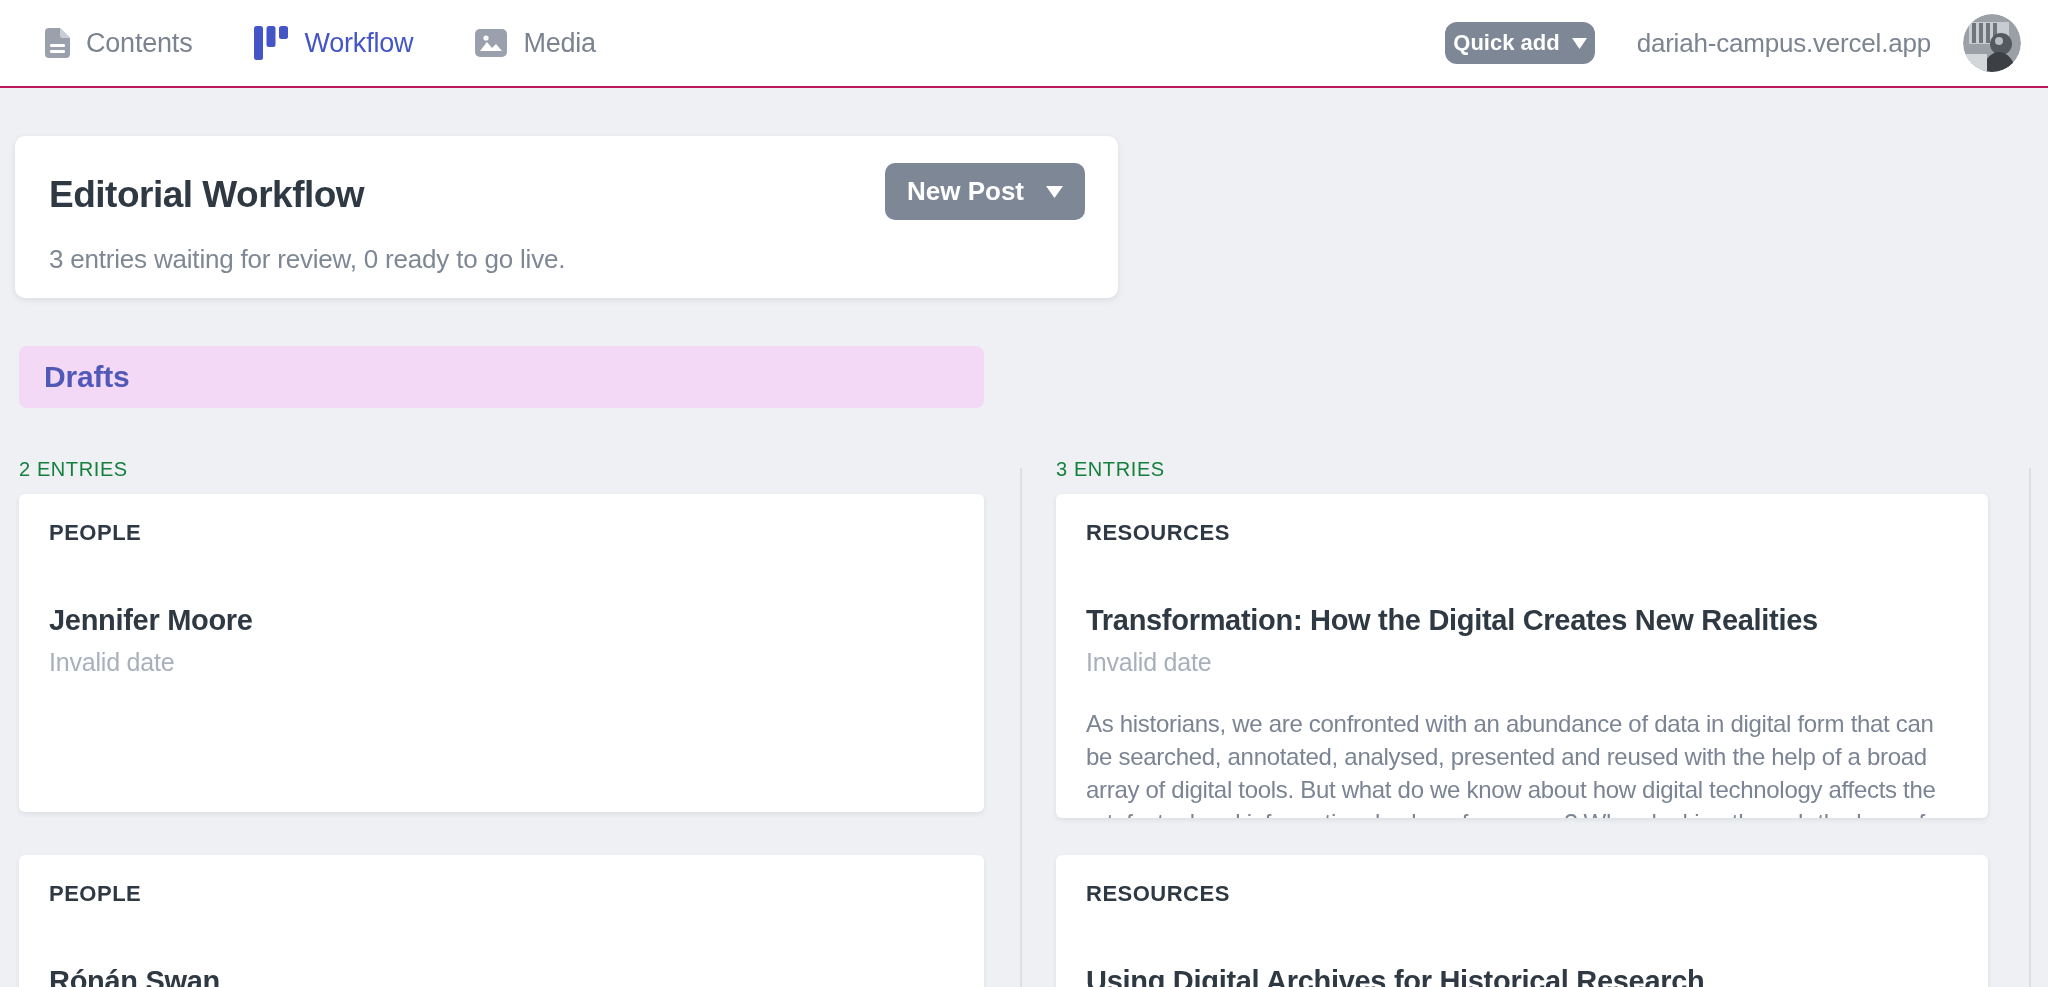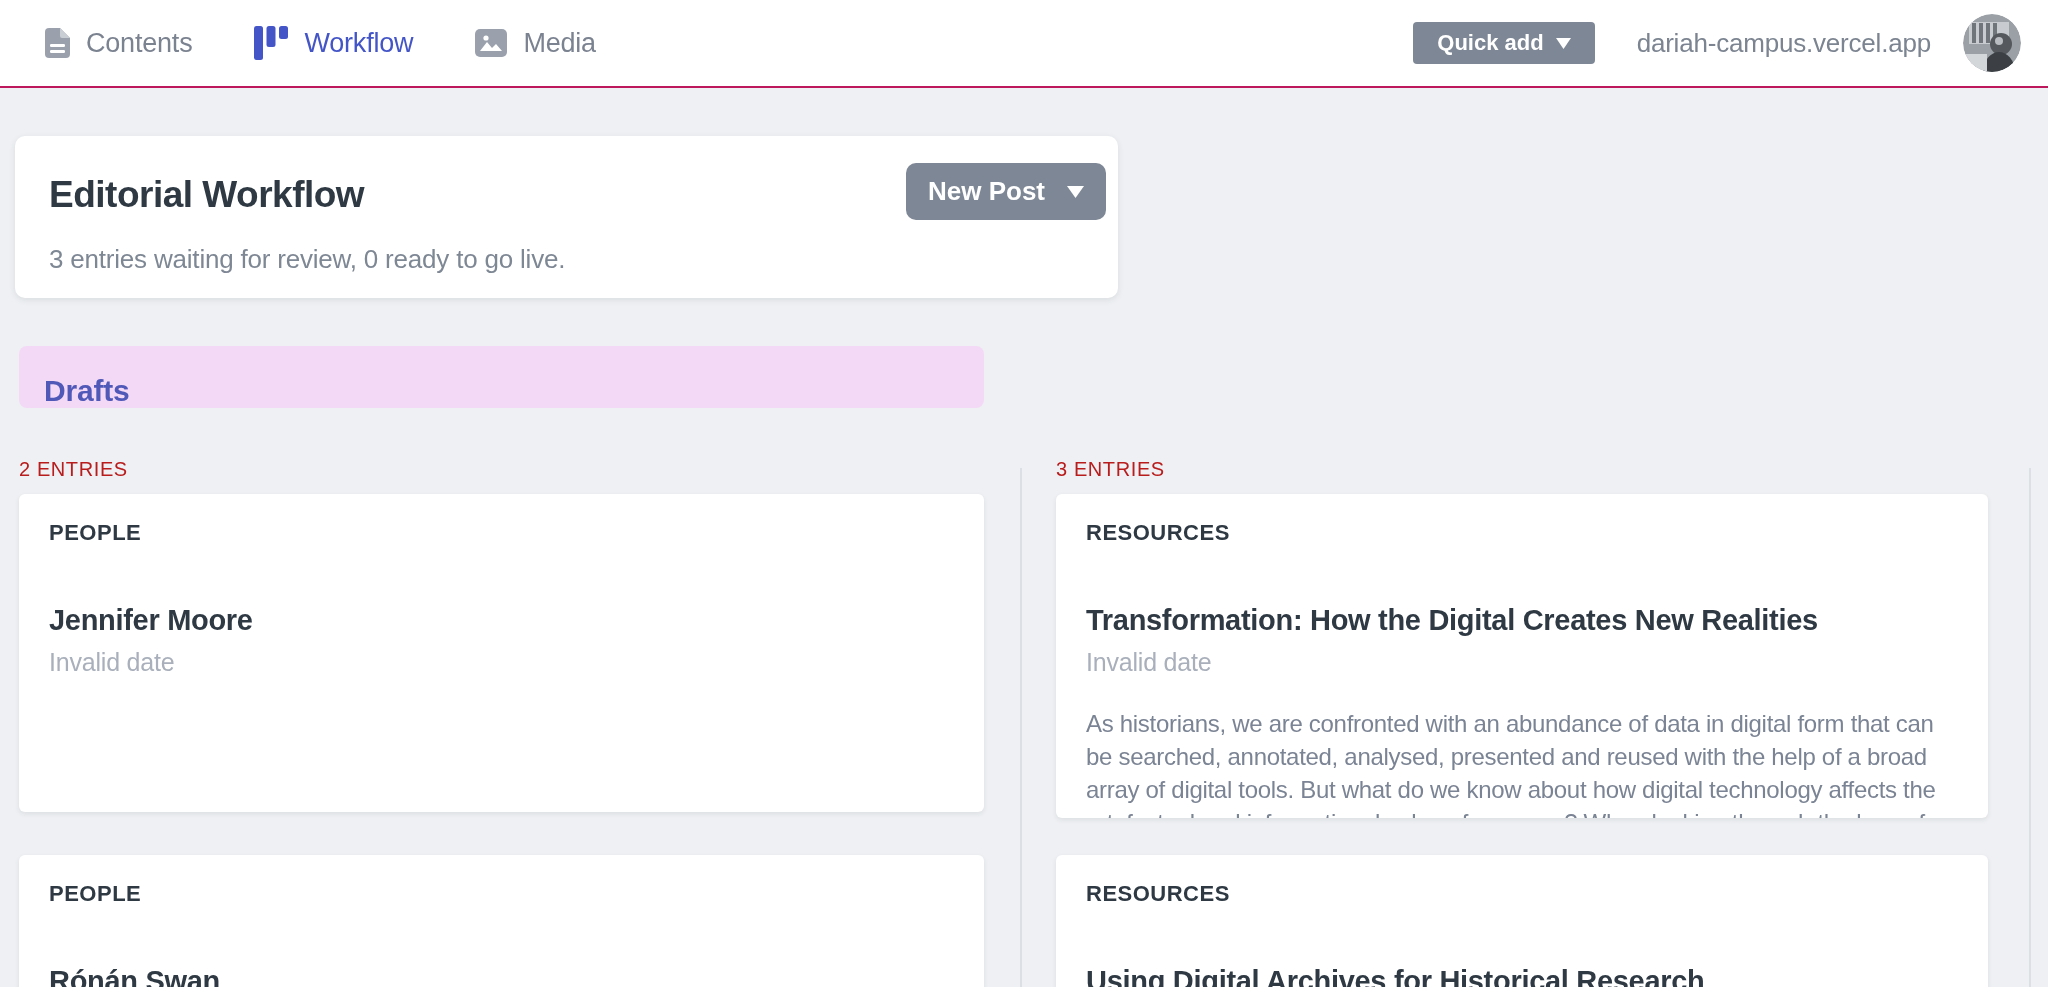--- a/index.html
+++ b/index.html
@@ -23,23 +23,23 @@
     display: flex; align-items: center; gap: 16px;
     font-size: 27px; font-weight: 500; color: #7b8290; cursor: pointer;
   }
   .nav-item + .nav-item { margin-left: 62px; }
   .nav-item .nicon { display: inline-flex; color: #9aa1ad; }
   .nav-item.active { color: #4456c7; }
   .nav-item.active .nicon { color: #4456c7; }
 
   .topbar-right { margin-left: auto; display: flex; align-items: center; }
   .quick-add {
-    height: 42px; background: #7e8795; border: none; border-radius: 4px;
+    height: 42px; background: #7e8795; border: none; border-radius: 12px;
     color: #fff; font-family: inherit; font-size: 22px; font-weight: 700;
-    display: flex; align-items: center; padding: 0 24px; cursor: pointer;
+    display: flex; align-items: center; padding: 0 8px; cursor: pointer;
   }
   .quick-add .caret { margin-left: 12px; display: inline-flex; }
   .site-link { margin-left: 42px; font-size: 26px; color: #7b8490; text-decoration: none; }
   .avatar {
     margin-left: 32px; width: 58px; height: 58px; border-radius: 50%;
     overflow: hidden; display: inline-flex; cursor: pointer;
   }
 
   
   .summary-card {
@@ -47,44 +47,44 @@
     background: #fff; border-radius: 10px;
     box-shadow: 0 2px 6px rgba(46,57,67,0.10);
     padding: 38px 0 15px 34px;
   }
   .summary-title { font-size: 37px; font-weight: 700; letter-spacing: -0.5px; line-height: 42px; color: #2e3943; }
   .summary-sub { margin-top: 28px; font-size: 26px; color: #7e8794; }
   .new-post-btn {
     position: absolute; left: 870px; top: 27px; width: 200px; height: 57px;
     background: #7e8795; border: none; border-radius: 10px; color: #fff;
     font-family: inherit; font-size: 26px; font-weight: 600;
-    display: flex; align-items: center; justify-content: center; cursor: pointer; margin-left: 21px;
+    display: flex; align-items: center; justify-content: center; cursor: pointer;
   }
   .new-post-btn .caret { margin-left: 22px; display: inline-flex; }
 
   
   .divider { position: absolute; top: 468px; width: 2px; height: 519px; background: #dcdfe4; }
   .divider.d1 { left: 1020px; }
   .divider.d2 { left: 2029px; }
 
   .column { position: absolute; top: 346px; height: 641px; }
   .column-drafts { left: 19px; width: 965px; }
   .column-review { left: 1056px; width: 932px; }
 
   .column-header {
     height: 62px; border-radius: 8px; padding-left: 25px;
-    display: flex; align-items: flex-end;
+    display: flex; align-items: center;
     font-size: 30px; font-weight: 600;
   }
   .column-drafts .column-header { background: #f3d9f6; color: #5159b8; }
   .column-review .column-header { background: #f9e88b; color: #6f5e1f; }
 
   .entries-count {
     position: absolute; left: 0; top: 112px;
-    font-size: 20px; font-weight: 500; color: #b91c1c; letter-spacing: 0.6px;
+    font-size: 20px; font-weight: 500; color: #15803d; letter-spacing: 0.6px;
   }
 
   .card {
     position: absolute; left: 0; right: 0;
     background: #fff; border-radius: 6px;
     box-shadow: 0 2px 5px rgba(46,57,67,0.09);
     padding: 0 30px; overflow: hidden; cursor: pointer;
   }
   .card.row1 { top: 148px; height: 318px; }
   .column-review .card.row1 { height: 324px; }

